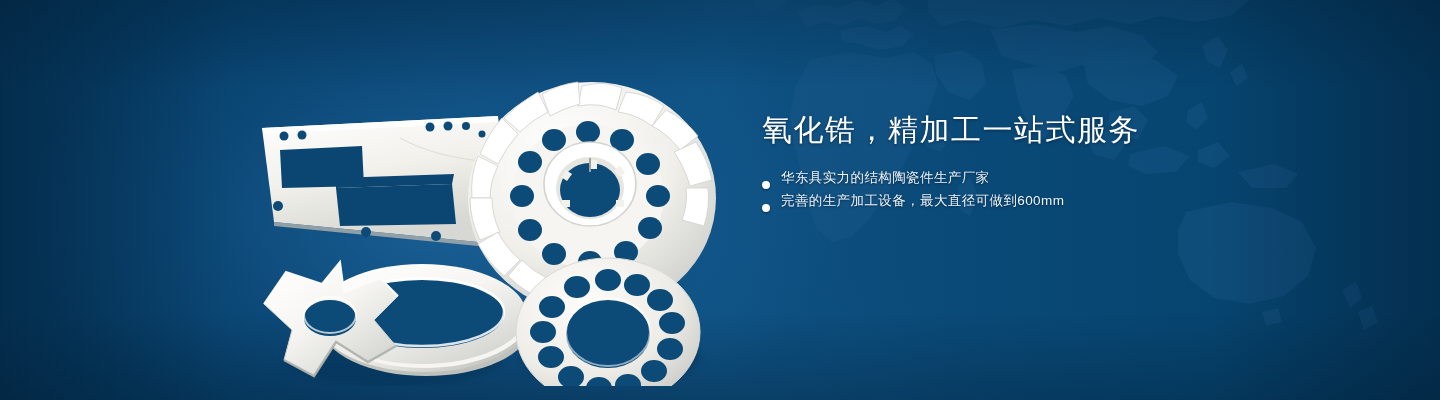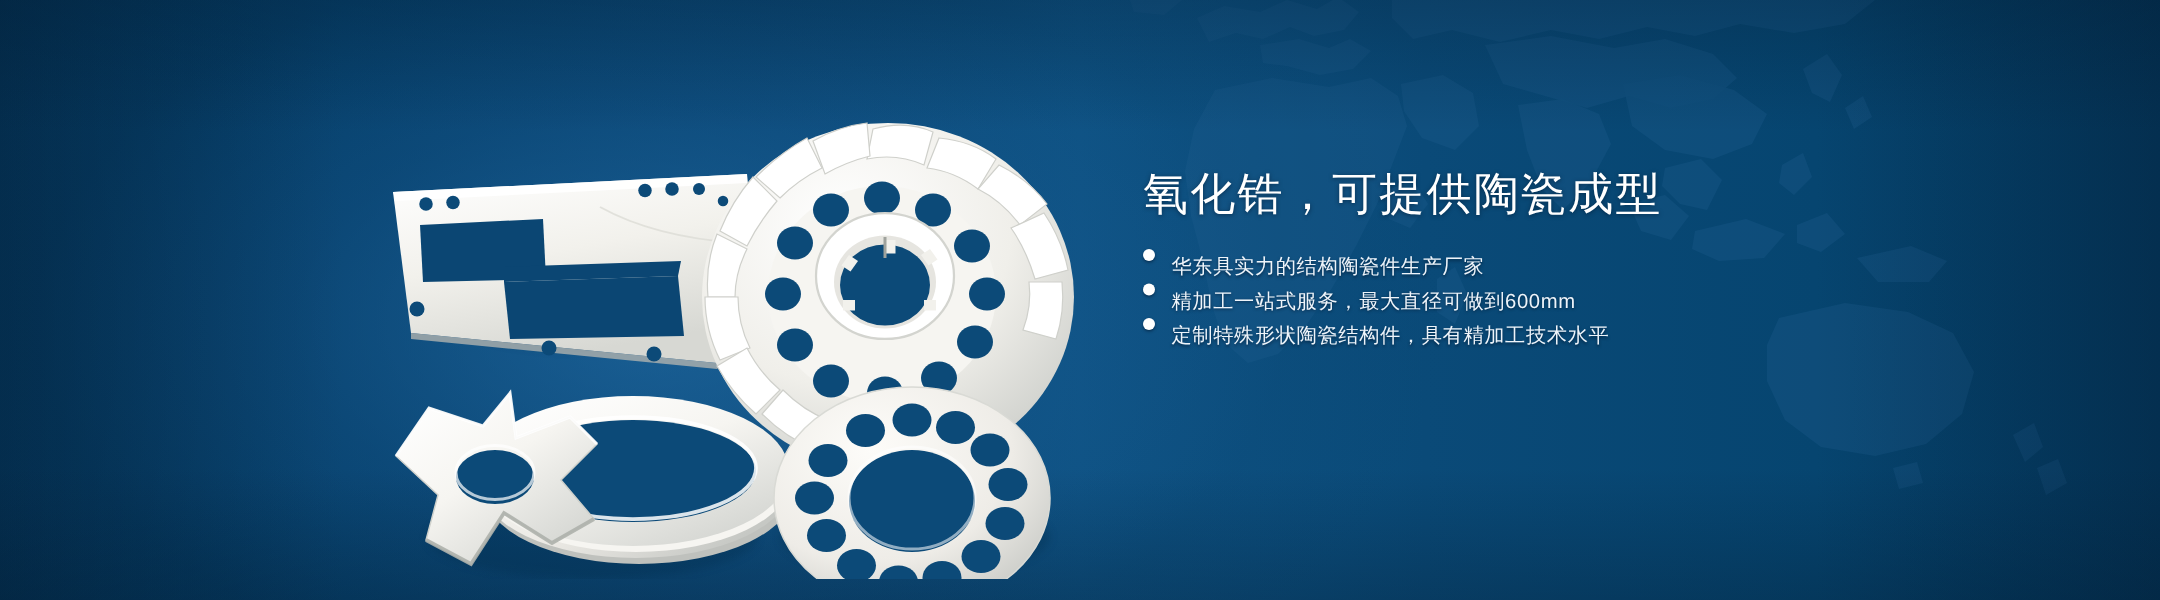--- a/index.html
+++ b/index.html
@@ -69,21 +69,21 @@
     line-height: 44px;
     letter-spacing: 1.5px;
     font-weight: normal;
     margin: 0 0 14px 0;
     text-shadow: 0 1px 3px rgba(0,20,40,0.55);
     white-space: nowrap;
   }
   .bullets { list-style: none; margin: 0; padding: 0; }
   .bullet {
     display: flex;
-    align-items: flex-start;
+    align-items: flex-end;
     height: 23px;
     margin-bottom: 0px;
   }
   .bullet-dot {
     width: 8px; height: 8px;
     border-radius: 50%;
     background: #ffffff;
     flex: 0 0 8px;
     margin-right: 11px;
     box-shadow: 0 1px 2px rgba(0,15,35,0.5);
@@ -304,30 +304,26 @@
           <ellipse cx="-57" cy="25" rx="13" ry="11"></ellipse>
           <ellipse cx="-65" cy="0" rx="13" ry="11"></ellipse>
           <ellipse cx="-56" cy="-25" rx="13" ry="11"></ellipse>
           <ellipse cx="-31" cy="-45" rx="13" ry="11"></ellipse>
         </g>
       </g>
     </svg>
   </div>
 
   <div class="copy">
-    <h1 class="headline">氧化锆，可提供陶瓷成型</h1>
+    <h1 class="headline">氧化锆，精加工一站式服务</h1>
     <ul class="bullets">
       <li class="bullet">
         <span class="bullet-dot"></span>
         <span class="bullet-text">华东具实力的结构陶瓷件生产厂家</span>
       </li>
       <li class="bullet">
         <span class="bullet-dot"></span>
-        <span class="bullet-text">精加工一站式服务，最大直径可做到600mm</span>
-      </li>
-      <li class="bullet">
-        <span class="bullet-dot"></span>
-        <span class="bullet-text">定制特殊形状陶瓷结构件，具有精加工技术水平</span>
+        <span class="bullet-text">完善的生产加工设备，最大直径可做到600mm</span>
       </li>
     </ul>
   </div>
 
 </div>
 
 </body></html>

